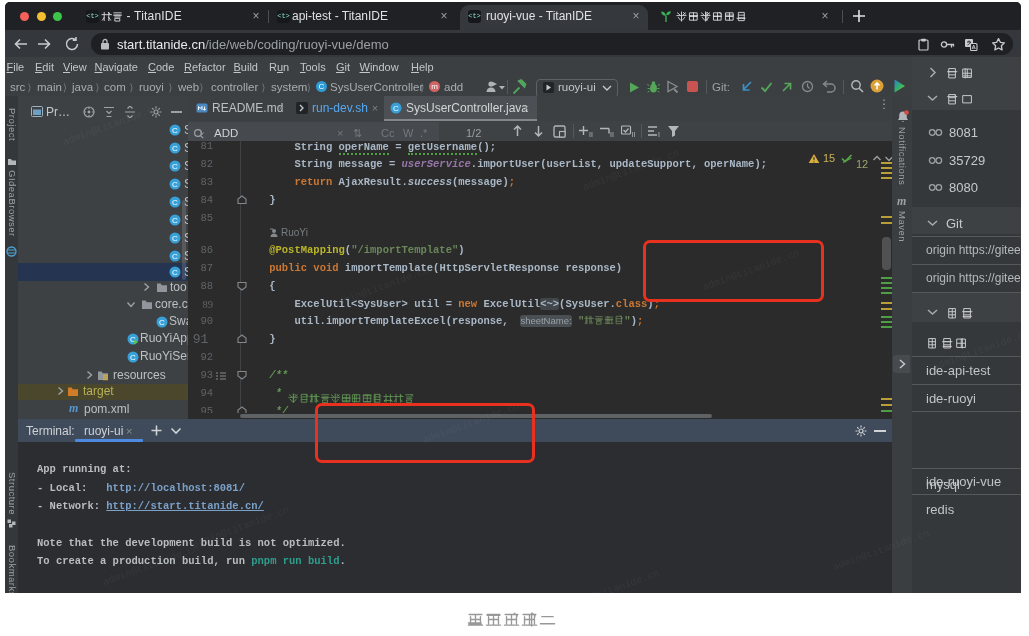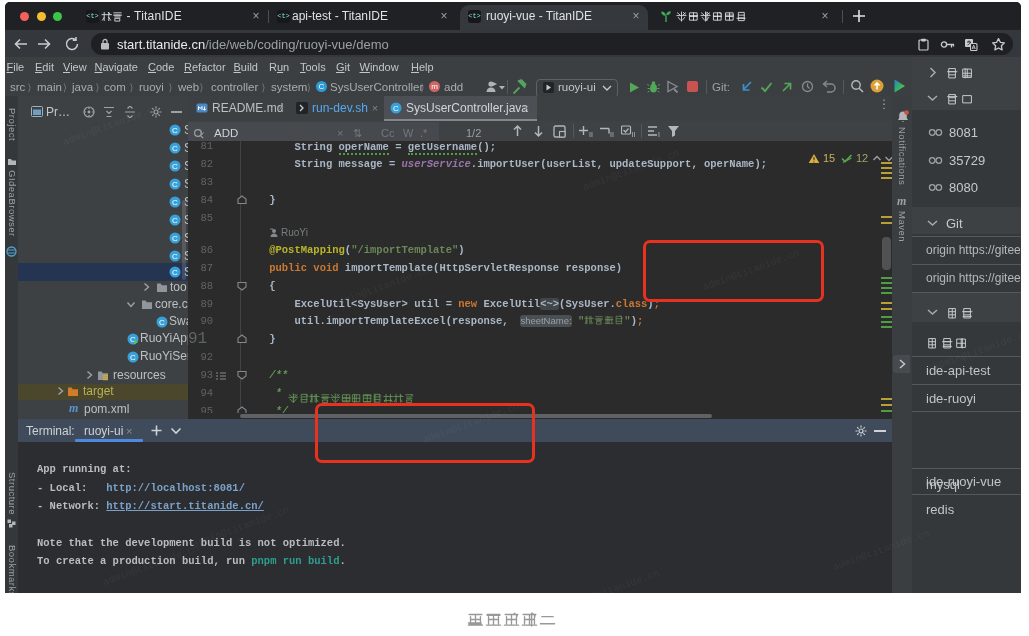--- a/index.html
+++ b/index.html
@@ -525,23 +525,23 @@
           </svg>
         </div>
 <div class="abs" style="left:183px;top:137.5px;width:25px;height:13px;font-family:'Liberation Mono',monospace;font-size:10.5px;line-height:13px;white-space:pre;font-weight:bold;color:#5f6468;text-align:right;font-weight:normal;">81</div>
 <div class="abs" style="left:183px;top:155.5px;width:25px;height:13px;font-family:'Liberation Mono',monospace;font-size:10.5px;line-height:13px;white-space:pre;font-weight:bold;color:#5f6468;text-align:right;font-weight:normal;">82</div>
 <div class="abs" style="left:183px;top:173.5px;width:25px;height:13px;font-family:'Liberation Mono',monospace;font-size:10.5px;line-height:13px;white-space:pre;font-weight:bold;color:#5f6468;text-align:right;font-weight:normal;">83</div>
 <div class="abs" style="left:183px;top:191.5px;width:25px;height:13px;font-family:'Liberation Mono',monospace;font-size:10.5px;line-height:13px;white-space:pre;font-weight:bold;color:#5f6468;text-align:right;font-weight:normal;">84</div>
 <div class="abs" style="left:183px;top:209.5px;width:25px;height:13px;font-family:'Liberation Mono',monospace;font-size:10.5px;line-height:13px;white-space:pre;font-weight:bold;color:#5f6468;text-align:right;font-weight:normal;">85</div>
 <div class="abs" style="left:183px;top:241.5px;width:25px;height:13px;font-family:'Liberation Mono',monospace;font-size:10.5px;line-height:13px;white-space:pre;font-weight:bold;color:#5f6468;text-align:right;font-weight:normal;">86</div>
 <div class="abs" style="left:183px;top:259.5px;width:25px;height:13px;font-family:'Liberation Mono',monospace;font-size:10.5px;line-height:13px;white-space:pre;font-weight:bold;color:#5f6468;text-align:right;font-weight:normal;">87</div>
 <div class="abs" style="left:183px;top:277.5px;width:25px;height:13px;font-family:'Liberation Mono',monospace;font-size:10.5px;line-height:13px;white-space:pre;font-weight:bold;color:#5f6468;text-align:right;font-weight:normal;">88</div>
-<div class="abs" style="left:183px;top:295.5px;width:25px;height:13px;font-family:Liberation Mono, monospace;font-size:10.5px;line-height:13px;white-space:pre;font-weight:bold;color:#5f6468;text-align:right;font-weight:normal;">89</div>
+<div class="abs" style="left:183px;top:295.5px;width:25px;height:13px;font-family:Liberation Serif, serif;font-size:10.5px;line-height:13px;white-space:pre;font-weight:bold;color:#5f6468;text-align:right;font-weight:normal;">89</div>
 <div class="abs" style="left:183px;top:312.5px;width:25px;height:13px;font-family:'Liberation Mono',monospace;font-size:10.5px;line-height:13px;white-space:pre;font-weight:bold;color:#5f6468;text-align:right;font-weight:normal;">90</div>
-<div class="abs" style="left:183px;top:330.5px;width:25px;height:13px;font-family:'Liberation Mono',monospace;font-size:16px;line-height:13px;white-space:pre;font-weight:bold;color:#5f6468;text-align:left;font-weight:normal;">91</div>
+<div class="abs" style="left:183px;top:330.5px;width:25px;height:13px;font-family:'Liberation Mono',monospace;font-size:13px;line-height:13px;white-space:pre;font-weight:bold;color:#5f6468;text-align:center;font-weight:normal;">91</div>
 <div class="abs" style="left:183px;top:348.5px;width:25px;height:13px;font-family:'Liberation Mono',monospace;font-size:10.5px;line-height:13px;white-space:pre;font-weight:bold;color:#5f6468;text-align:right;font-weight:normal;">92</div>
 <div class="abs" style="left:183px;top:366.5px;width:25px;height:13px;font-family:'Liberation Mono',monospace;font-size:10.5px;line-height:13px;white-space:pre;font-weight:bold;color:#5f6468;text-align:right;font-weight:normal;">93</div>
 <div class="abs" style="left:183px;top:384.5px;width:25px;height:13px;font-family:'Liberation Mono',monospace;font-size:10.5px;line-height:13px;white-space:pre;font-weight:bold;color:#5f6468;text-align:right;font-weight:normal;">94</div>
 <div class="abs" style="left:183px;top:402.5px;width:25px;height:13px;font-family:'Liberation Mono',monospace;font-size:10.5px;line-height:13px;white-space:pre;font-weight:bold;color:#5f6468;text-align:right;font-weight:normal;">95</div>
 <div class="abs" style="left:235px;top:139px;width:1px;height:272px;background:#404345;"></div>
 <div class="abs" style="left:232px;top:193px;width:10px;height:10px;">
           <svg width="10" height="10" viewBox="0 0 10 10">
             <path d="M1 8.5V4L5 1l4 3v4.5z" stroke="#85898d" stroke-width="1.1" fill="#2b2b2b"></path>
           </svg>
         </div>
@@ -565,20 +565,21 @@
             <path d="M1 8.5V4L5 1l4 3v4.5z" stroke="#85898d" stroke-width="1.1" fill="#2b2b2b"></path>
           </svg>
         </div>
 <div class="abs" style="left:210px;top:369px;width:12px;height:10px;">
           <svg width="12" height="10" viewBox="0 0 12 10">
             <path d="M1 2h2M1 5h2M1 8h2M5 2h6M5 5h6M5 8h6" stroke="#85898d" stroke-width="1.2"></path>
           </svg>
         </div>
 <div class="abs" style="left:239px;top:155.5px;height:13px;font-family:'Liberation Mono',monospace;font-size:10.5px;line-height:13px;white-space:pre;font-weight:bold;"><span style="color:#a9b7c6">        String message = <span style="color:#9876aa;font-style:italic">userService</span>.importUser(userList, updateSupport, operName);</span></div>
 <div class="abs" style="left:239px;top:138.5px;height:13px;font-family:'Liberation Mono',monospace;font-size:10.5px;line-height:13px;white-space:pre;font-weight:bold;"><span style="color:#a9b7c6">        String <span style="border-bottom:2px dotted #4f9e45">operName</span> = <span style="border-bottom:2px dotted #4f9e45">getUsername</span>();</span></div>
+<div class="abs" style="left:239px;top:173.5px;height:13px;font-family:'Liberation Mono',monospace;font-size:10.5px;line-height:13px;white-space:pre;font-weight:bold;"><span style="color:#a9b7c6">        <span style="color:#cc7832">return</span> AjaxResult.<span style="font-style:italic">success</span>(message)<span style="color:#cc7832">;</span></span></div>
 <div class="abs" style="left:239px;top:191.5px;height:13px;font-family:'Liberation Mono',monospace;font-size:10.5px;line-height:13px;white-space:pre;font-weight:bold;"><span style="color:#a9b7c6">    }</span></div>
 <div class="abs" style="left:264px;top:226px;width:10px;height:10px;">
           <svg width="10" height="10" viewBox="0 0 10 10">
             <circle cx="5" cy="3" r="2" fill="#85898d"></circle>
             <path d="M1.5 9c0-2.2 1.5-3.5 3.5-3.5S8.5 6.8 8.5 9z" fill="#85898d"></path>
             <path d="M1 1l3 0" stroke="#85898d"></path>
           </svg>
         </div>
 <div class="abs" style="left:276px;top:225px;height:12px;font-size:10px;line-height:12px;color:#787d81;">RuoYi</div>
 <div class="abs" style="left:239px;top:241.5px;height:13px;font-family:'Liberation Mono',monospace;font-size:10.5px;line-height:13px;white-space:pre;font-weight:bold;"><span style="color:#a9b7c6">    <span style="color:#bbb529">@PostMapping</span>(<span style="color:#6a8759">"/importTemplate"</span>)</span></div>
@@ -631,21 +632,21 @@
             <path d="M6 4v3.2M6 8.6v1" stroke="#3c3f42" stroke-width="1.2"></path>
           </svg>
         </div>
 <div class="abs" style="left:818px;top:150px;height:13px;font-size:11px;line-height:13px;color:#c8b35c;">15</div>
 <div class="abs" style="left:836px;top:151px;width:12px;height:11px;">
           <svg width="12" height="11" viewBox="0 0 12 11">
             <path d="M1 5.5l3 3L10.5 2" stroke="#57a64a" stroke-width="1.7" fill="none"></path>
             <path d="M2 9.5L10.5 5" stroke="#57a64a" stroke-width="1.2"></path>
           </svg>
         </div>
-<div class="abs" style="left:851px;top:150px;height:13px;font-size:11px;line-height:13px;color:#9aa86a;">12</div>
+<div class="abs" style="left:851px;top:156px;height:13px;font-size:11px;line-height:13px;color:#9aa86a;">12</div>
 <div class="abs" style="left:867px;top:151px;width:10px;height:11px;">
           <svg width="10" height="11" viewBox="0 0 10 11">
             <path d="M1.5 7L5 3.5 8.5 7" stroke="#9ba0a4" stroke-width="1.4" fill="none"></path>
           </svg>
         </div>
 <div class="abs" style="left:879px;top:151px;width:10px;height:11px;">
           <svg width="10" height="11" viewBox="0 0 10 11">
             <path d="M1.5 4L5 7.5 8.5 4" stroke="#9ba0a4" stroke-width="1.4" fill="none"></path>
           </svg>
         </div>

